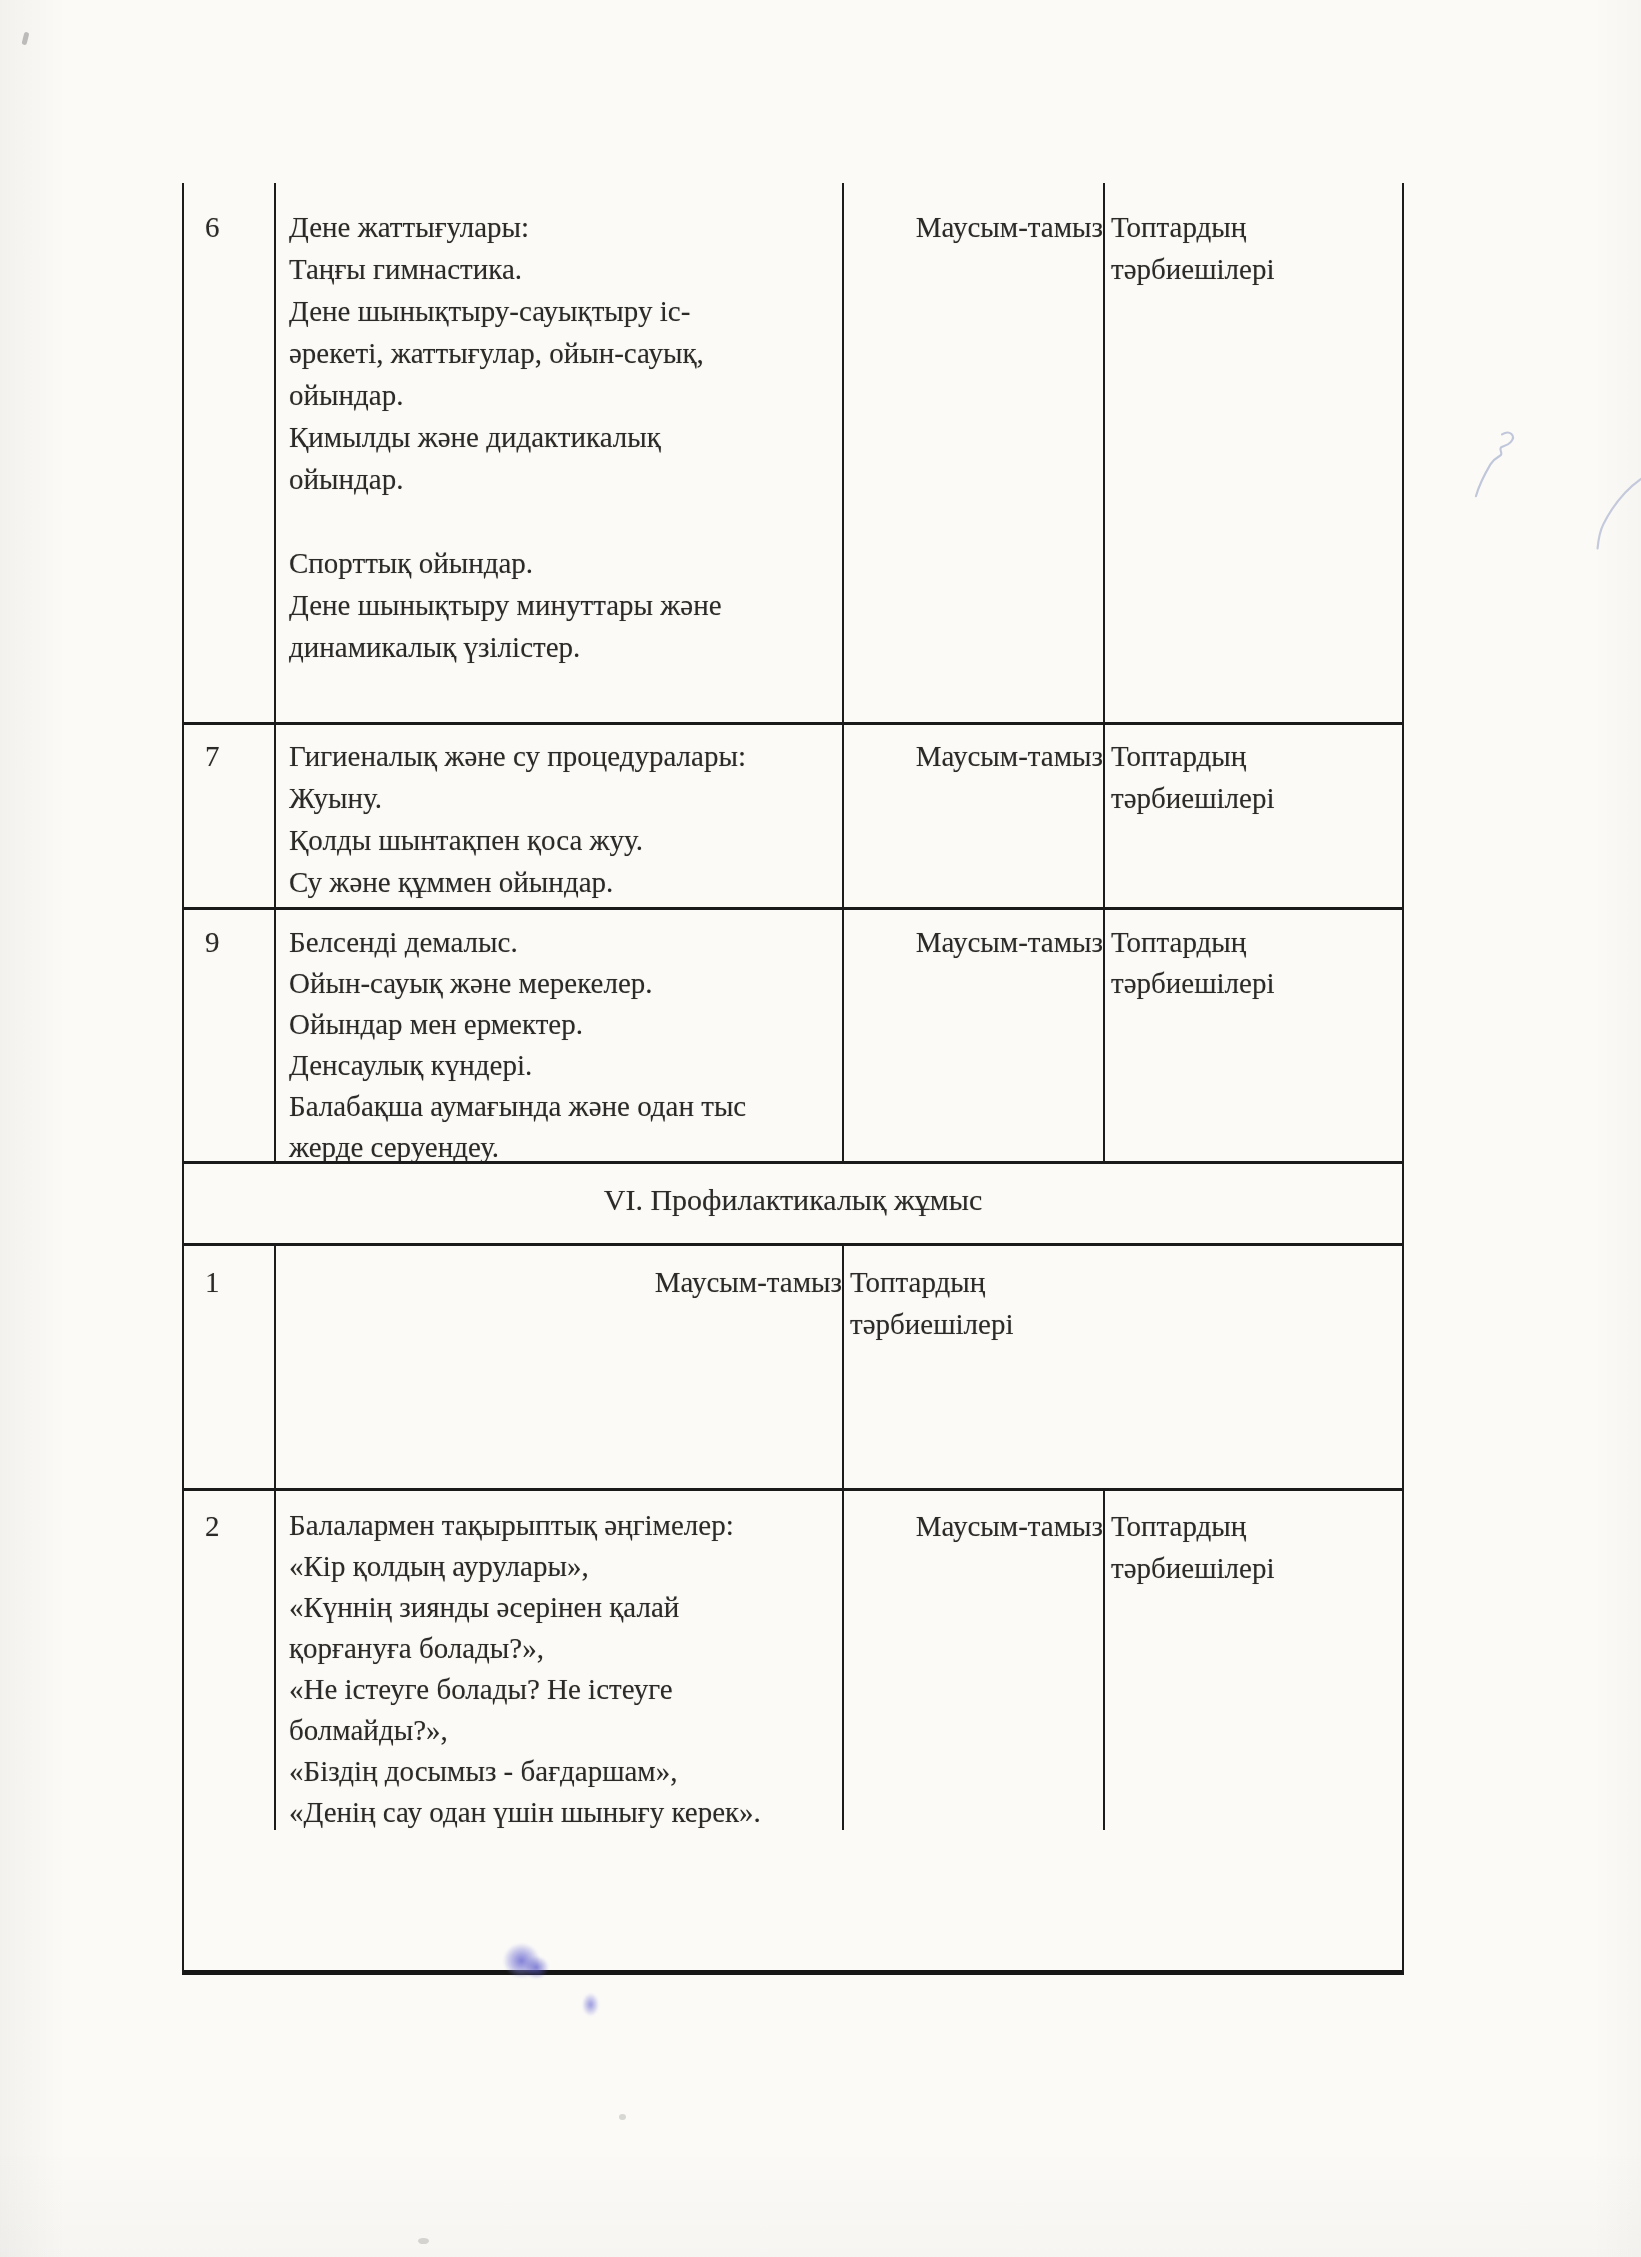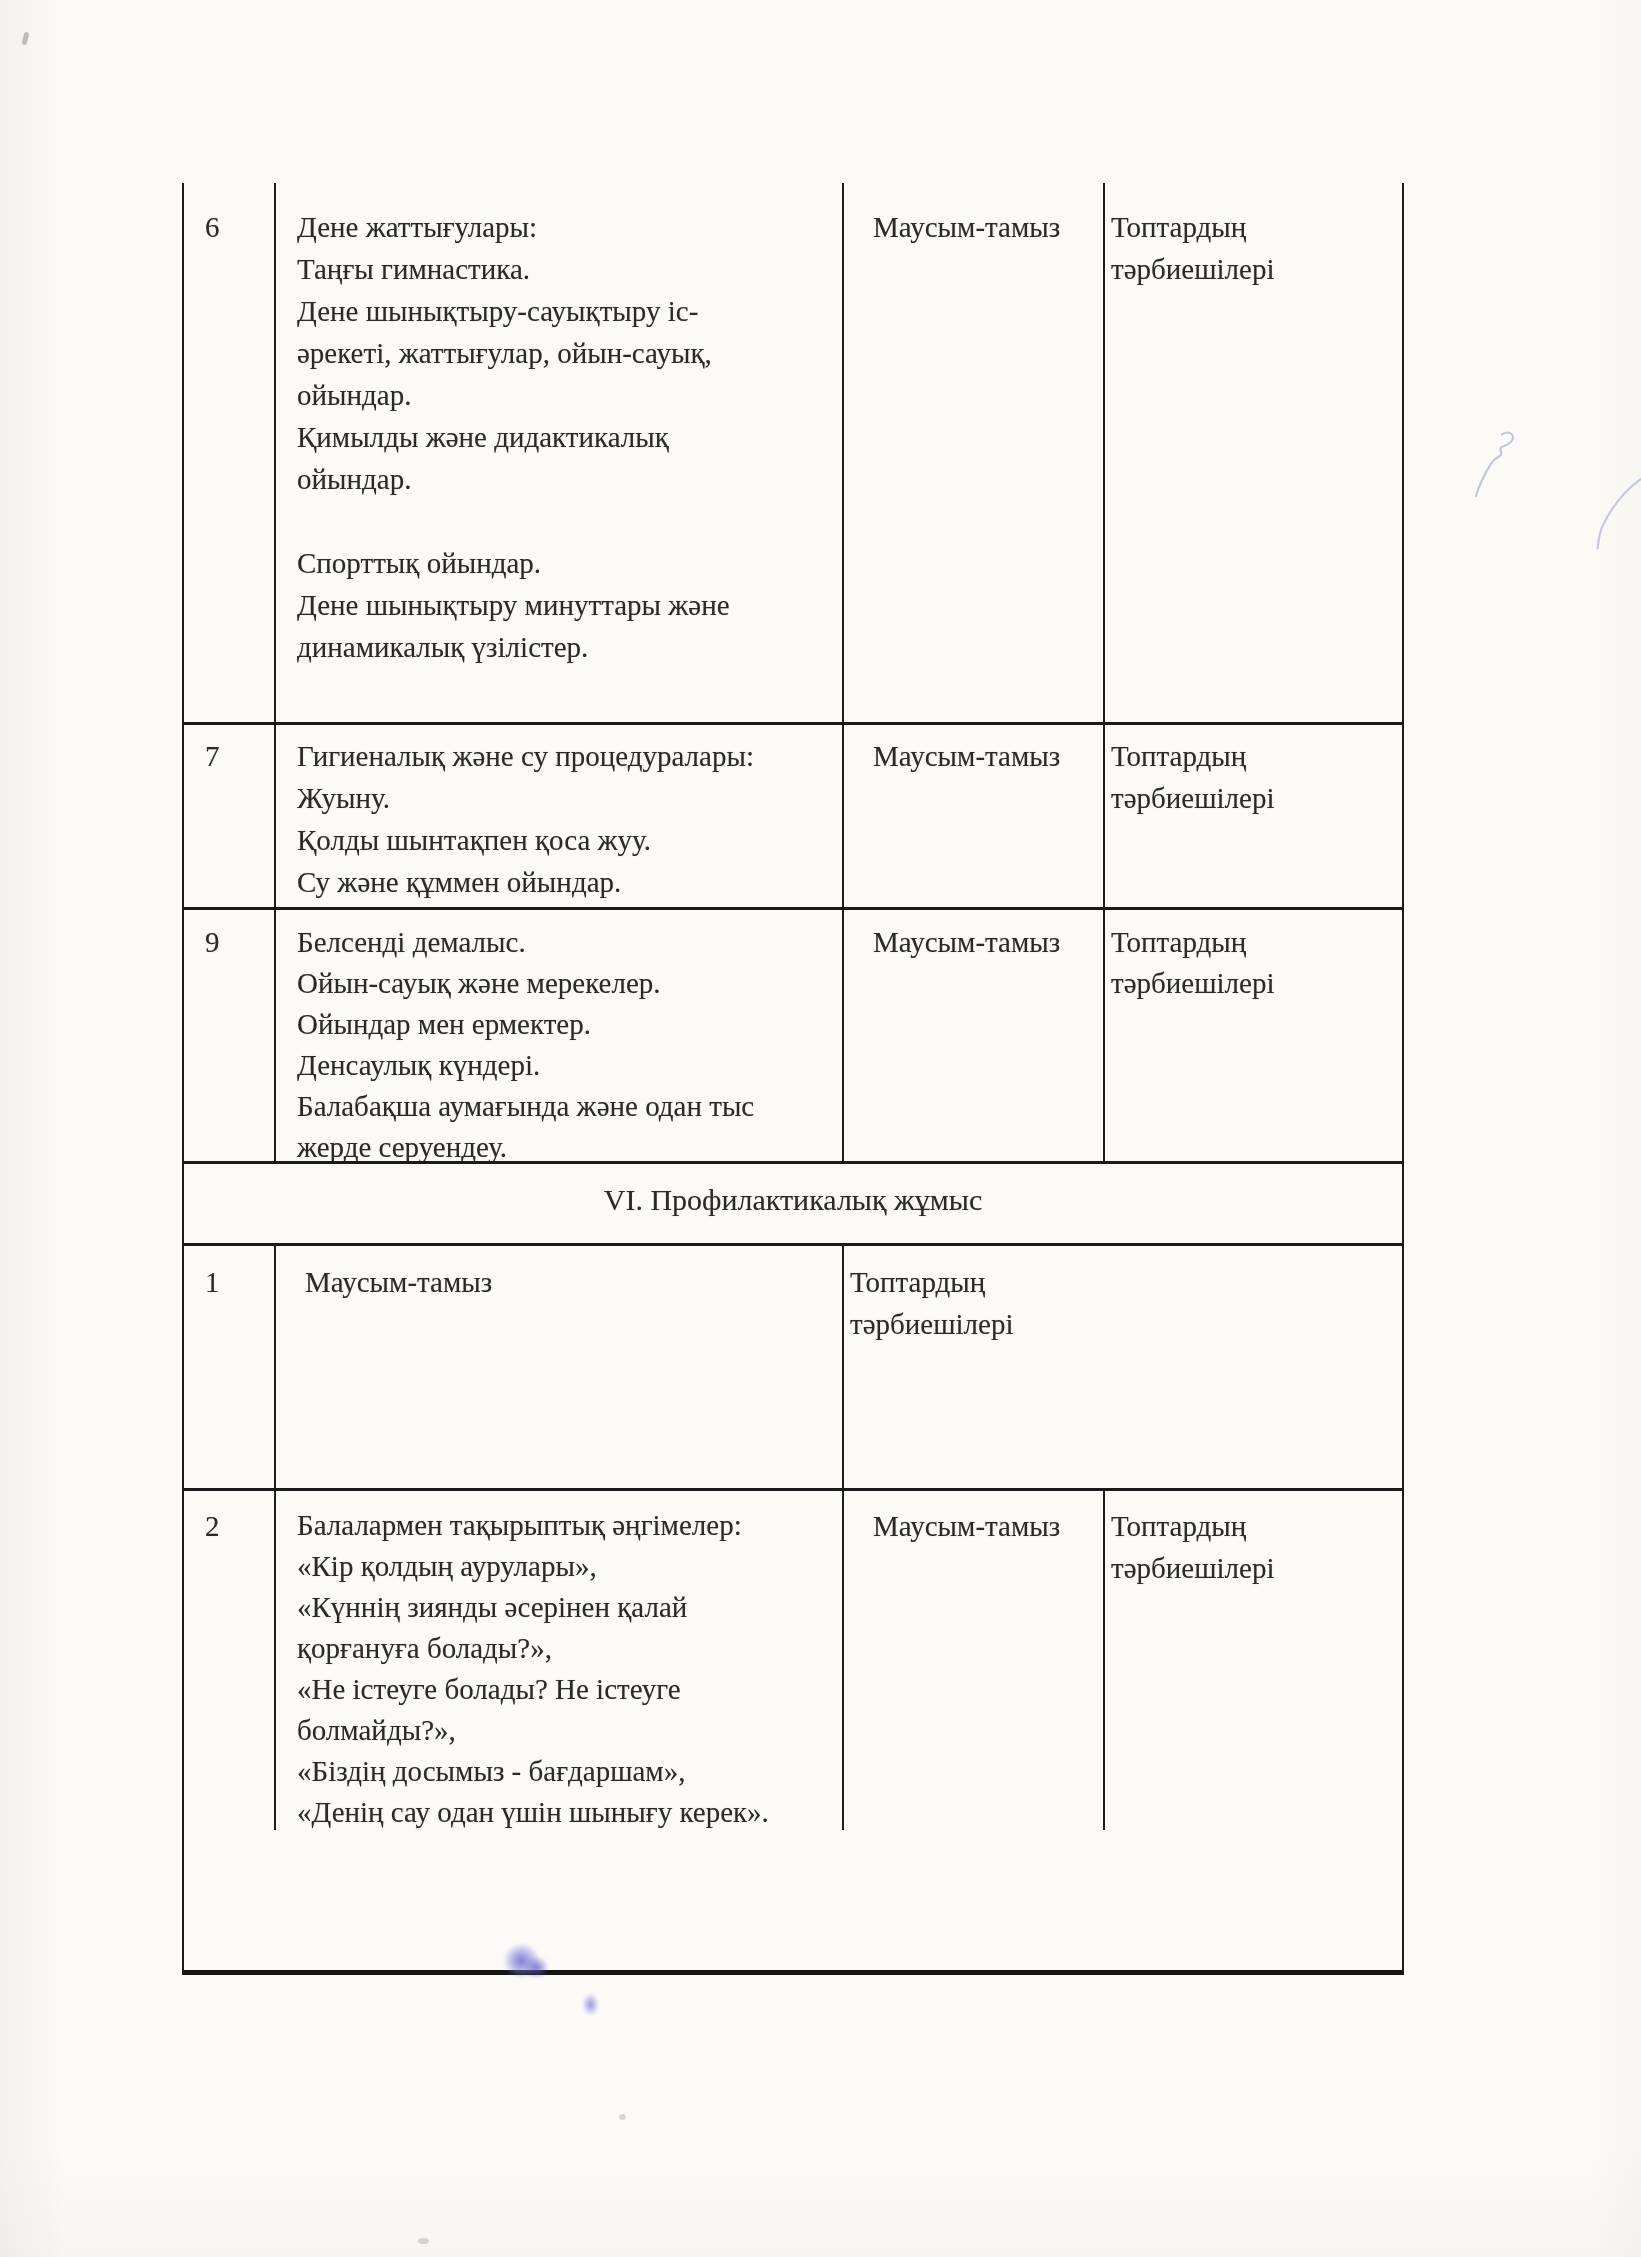--- a/index.html
+++ b/index.html
@@ -25,22 +25,22 @@
   }
   .row{box-sizing:border-box;display:grid;grid-template-columns:92px 568px 261px 1fr;}
   .row + .row{border-top:3.9px solid #1a1a1a;}
   .cell{
     box-sizing:border-box;overflow:hidden;
     color:#2b2a28;font-size:29px;line-height:42px;
     white-space:pre-line;
     text-shadow:0 0 1px rgba(70,66,60,0.35);
   }
   .cell.num{padding-left:21px;border-right:2.9px solid #1c1c1c;}
-  .cell.content{padding-left:21px;padding-right:9.7px;border-right:2.9px solid #1c1c1c;}
-  .cell.period{padding-left:29px;border-right:2.9px solid #1c1c1c;}
+  .cell.content{padding-left:13px;padding-right:9.7px;border-right:2.9px solid #1c1c1c;}
+  .cell.period{padding-left:6px;border-right:2.9px solid #1c1c1c;text-align:right;}
   .cell.resp{padding-left:6px;}
   .section-row{box-sizing:border-box;display:block;}
   .section-title{
     display:block;text-align:center;
     color:#2b2a28;font-size:30px;
     text-shadow:0 0 1px rgba(70,66,60,0.35);
   }
   
   .r0{height:539px;} .r0 .cell{padding-top:23px;}
   .r1{height:185px;} .r1 .cell{padding-top:9.7px;}

